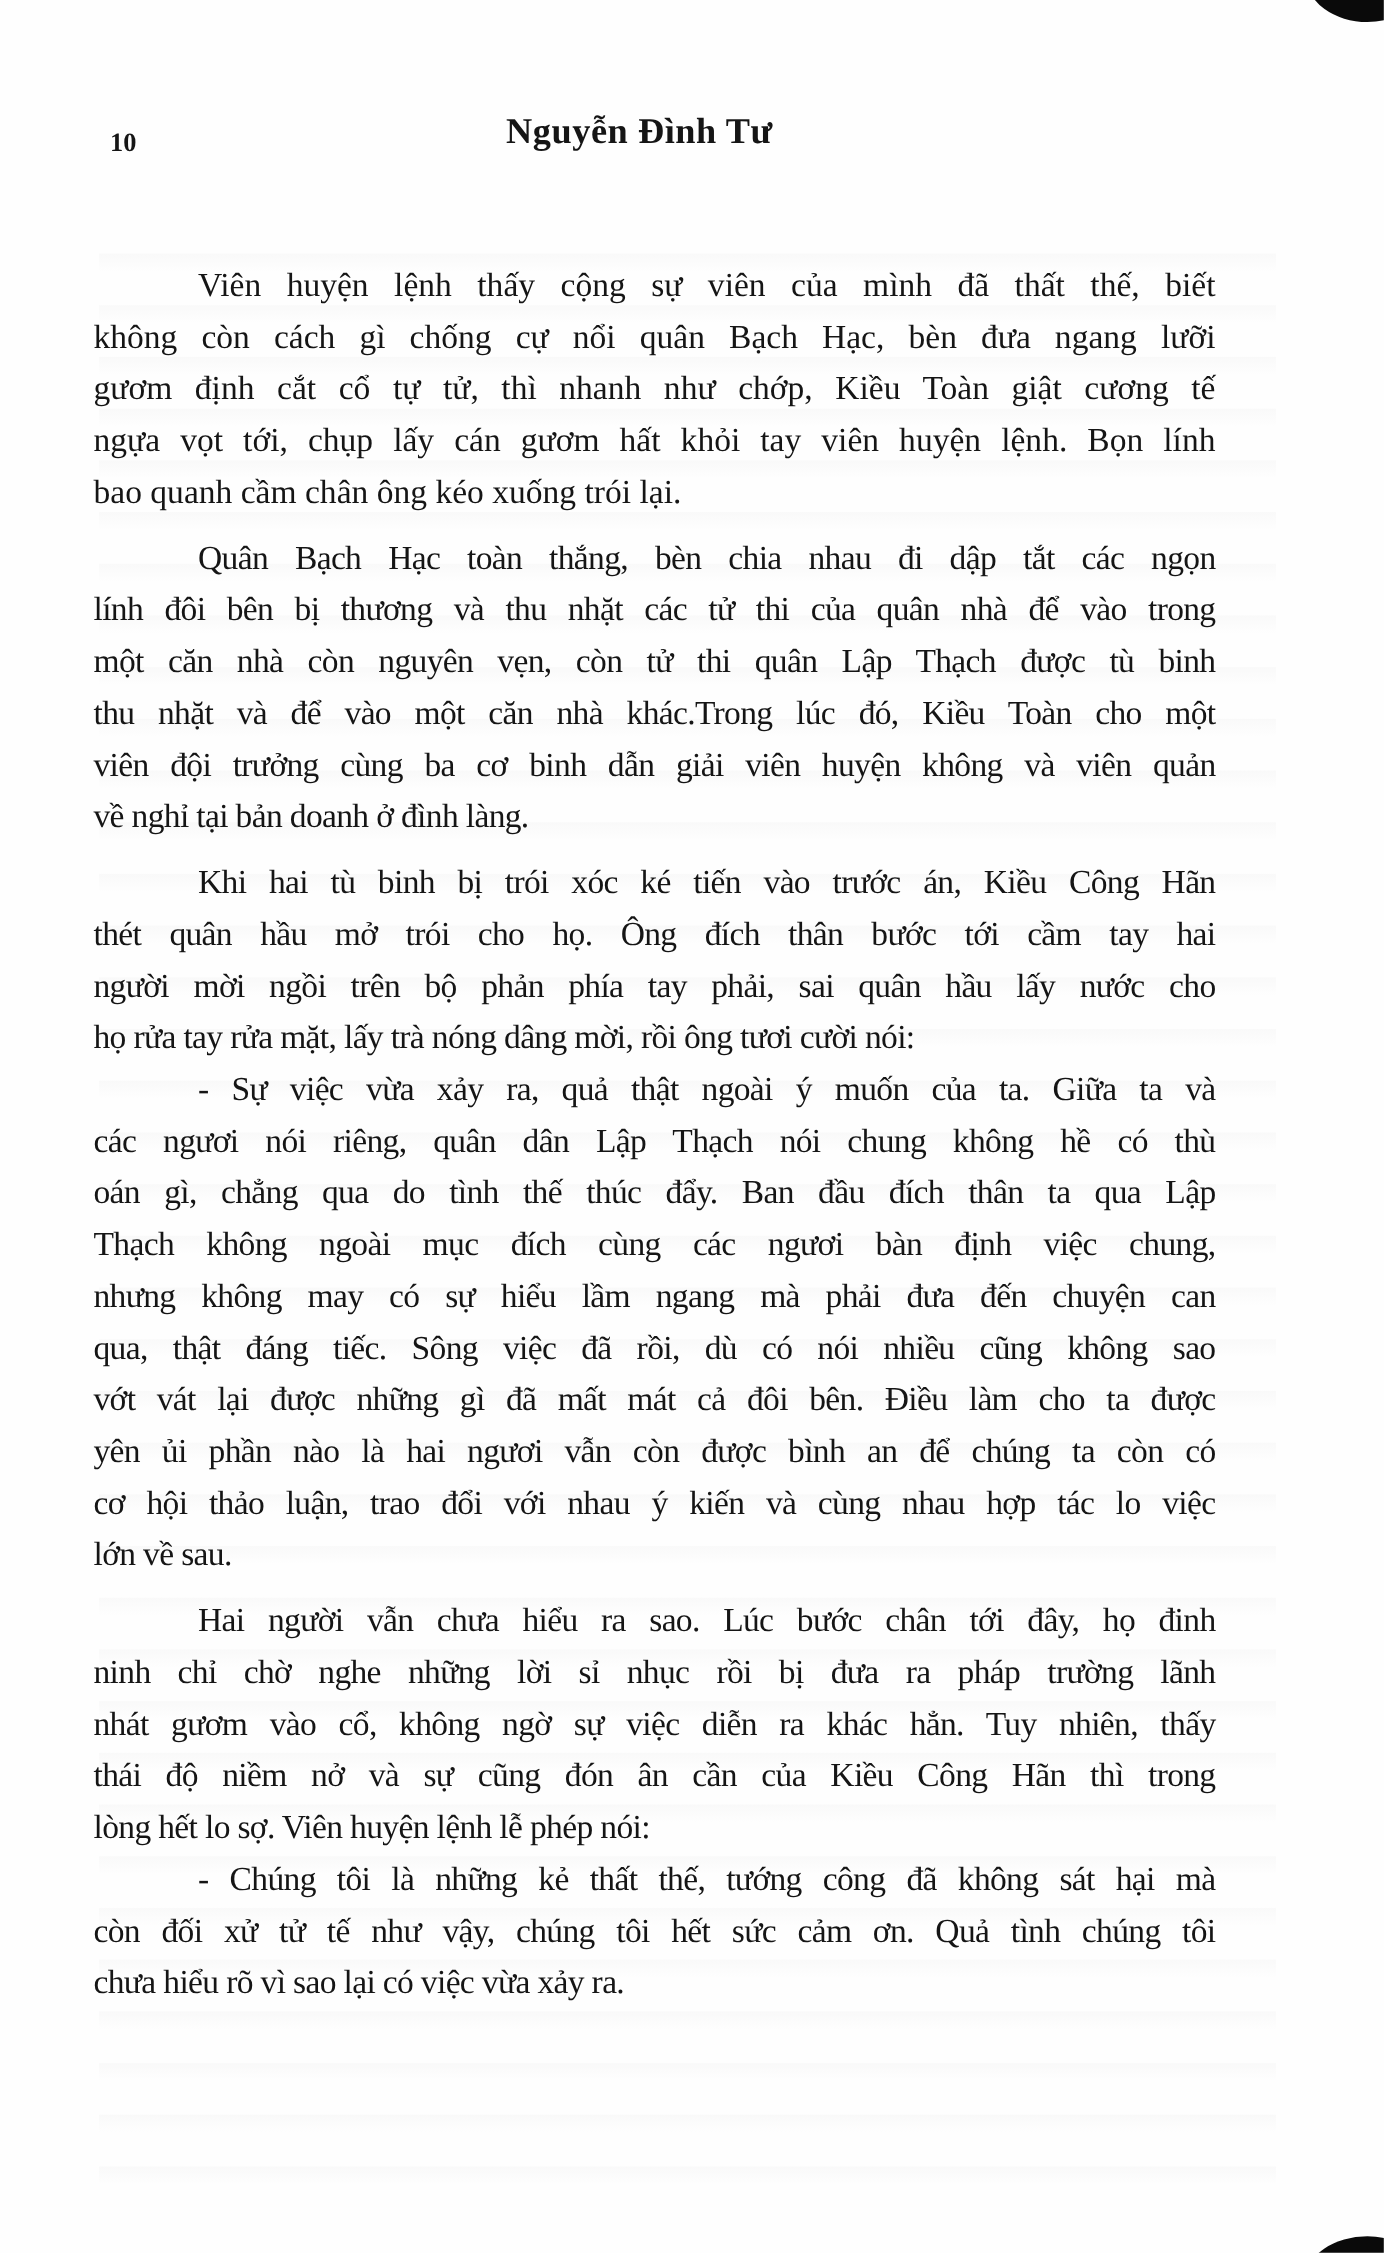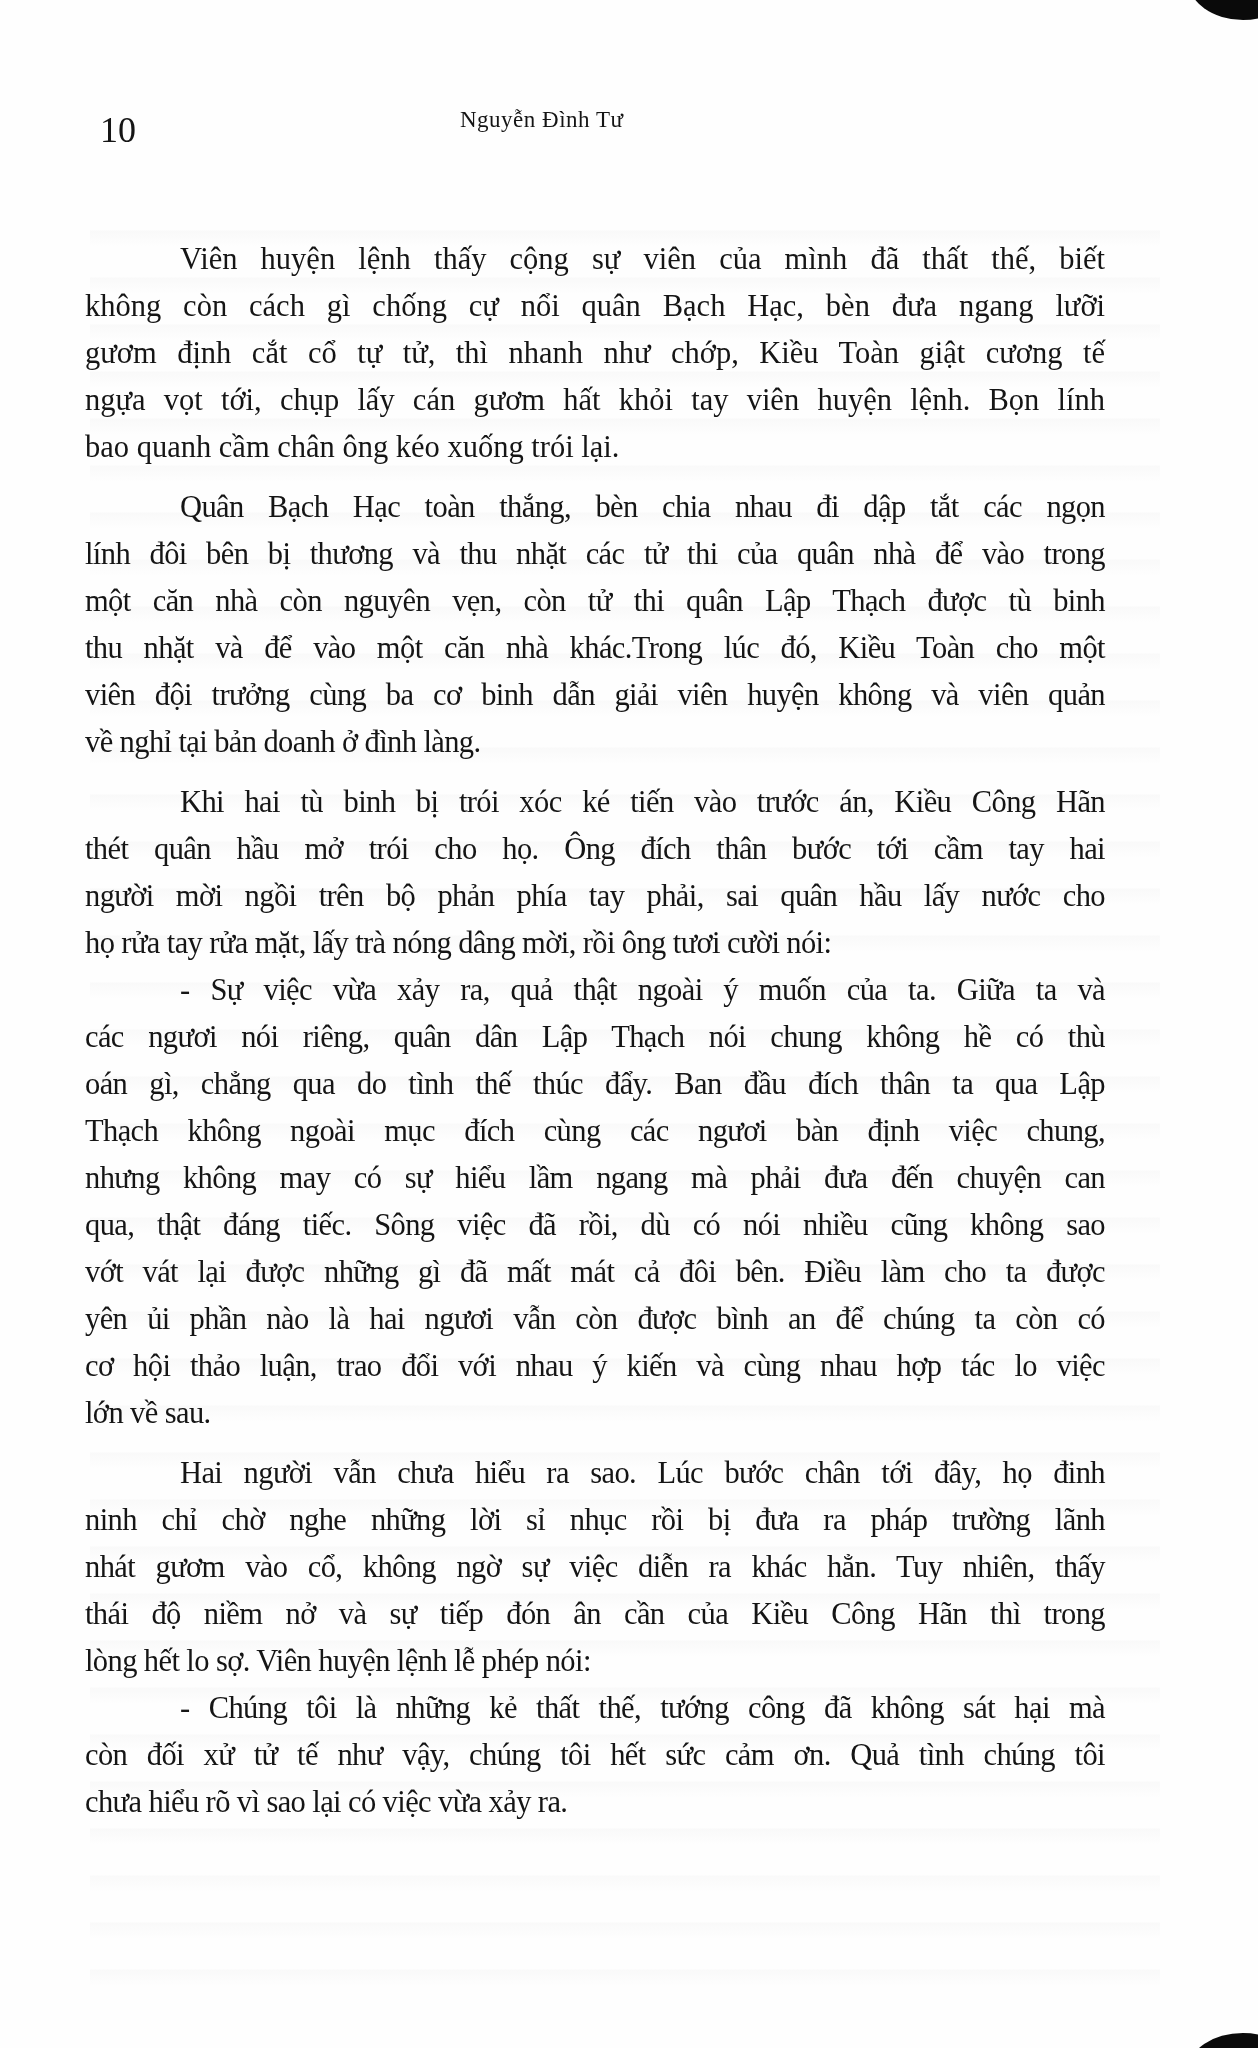--- a/index.html
+++ b/index.html
@@ -18,25 +18,25 @@
   .corner-tr {
     position: absolute; right: -40px; top: -60px; width: 110px; height: 80px;
     background: #0a0a0a; border-radius: 50%;
   }
   .corner-br {
     position: absolute; right: -40px; bottom: -60px; width: 110px; height: 75px;
     background: #0a0a0a; border-radius: 50%;
   }
   .page-number {
     position: absolute; left: 100px; top: 110px;
-    font-size: 36px; line-height: 40px; font-weight: normal;
+    font-size: 24px; line-height: 40px; font-weight: bold;
   }
   .running-head {
     position: absolute; left: 460px; top: 100px;
-    font-size: 23px; line-height: 40px; font-weight: normal; letter-spacing: 0.5px;
+    font-size: 33px; line-height: 40px; font-weight: bold; letter-spacing: 0.5px;
   }
   .body-text {
     position: absolute; left: 85px; top: 236px; width: 1020px;
     font-size: 30.5px;
   }
   .para { margin: 0 0 13px 0; }
   .line {
     display: block; height: 47px; line-height: 47px;
     white-space: nowrap; text-align: justify; text-align-last: justify;
     overflow: visible;
@@ -92,21 +92,21 @@
       <span class="line">vớt vát lại được những gì đã mất mát cả đôi bên. Điều làm cho ta được</span>
       <span class="line">yên ủi phần nào là hai ngươi vẫn còn được bình an để chúng ta còn có</span>
       <span class="line">cơ hội thảo luận, trao đổi với nhau ý kiến và cùng nhau hợp tác lo việc</span>
       <span class="line last">lớn về sau.</span>
     </div>
 
     <div class="para condensed" style="margin-bottom:0;">
       <span class="line first">Hai người vẫn chưa hiểu ra sao. Lúc bước chân tới đây, họ đinh</span>
       <span class="line">ninh chỉ chờ nghe những lời sỉ nhục rồi bị đưa ra pháp trường lãnh</span>
       <span class="line">nhát gươm vào cổ, không ngờ sự việc diễn ra khác hẳn. Tuy nhiên, thấy</span>
-      <span class="line">thái độ niềm nở và sự tiếp đón ân cần của Kiều Công Hãn thì trong</span>
+      <span class="line">thái độ niềm nở và sự cũng đón ân cần của Kiều Công Hãn thì trong</span>
       <span class="line last">lòng hết lo sợ. Viên huyện lệnh lễ phép nói:</span>
     </div>
 
     <div class="para condensed">
       <span class="line first">- Chúng tôi là những kẻ thất thế, tướng công đã không sát hại mà</span>
       <span class="line">còn đối xử tử tế như vậy, chúng tôi hết sức cảm ơn. Quả tình chúng tôi</span>
       <span class="line last">chưa hiểu rõ vì sao lại có việc vừa xảy ra.</span>
     </div>
 
   </div>

